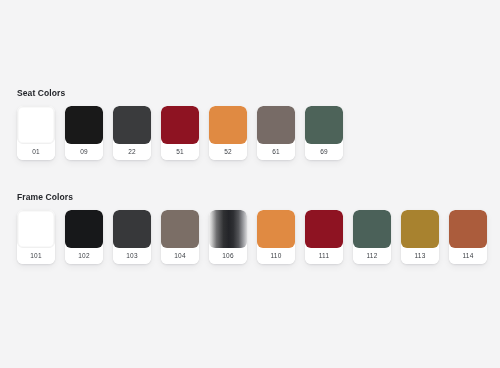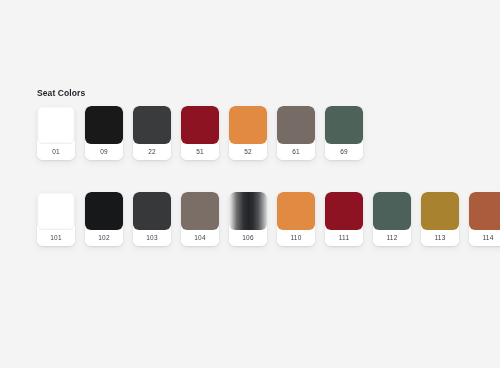--- a/index.html
+++ b/index.html
@@ -13,21 +13,20 @@
     font-family: "Liberation Sans", sans-serif;
     overflow: hidden;
     -webkit-font-smoothing: antialiased;
   }
 
   #canvas {
     position: relative;
     width: 433px;
     height: 368px;
     box-sizing: border-box;
-    margin-left: 20px;
   }
 
   .section {
     position: absolute;
     left: 17px;
   }
   .section--seat  { top: 88px; }
   .section--frame { top: 192px; }
 
   .section-title {
@@ -115,20 +114,21 @@
           <div class="swatch-label">61</div>
         </div>
         <div class="swatch-card">
           <div class="swatch-chip" style="background-color: rgb(77, 99, 89);"></div>
           <div class="swatch-label">69</div>
         </div>
       </div>
   </section>
 
   <section class="section section--frame">
+    <h3 class="section-title">Frame Colors</h3>
     <div class="swatch-row" id="row-frame">
         <div class="swatch-card">
           <div class="swatch-chip is-light" style="background-color: rgb(255, 255, 255);"></div>
           <div class="swatch-label">101</div>
         </div>
         <div class="swatch-card">
           <div class="swatch-chip" style="background-color: rgb(23, 24, 26);"></div>
           <div class="swatch-label">102</div>
         </div>
         <div class="swatch-card">

